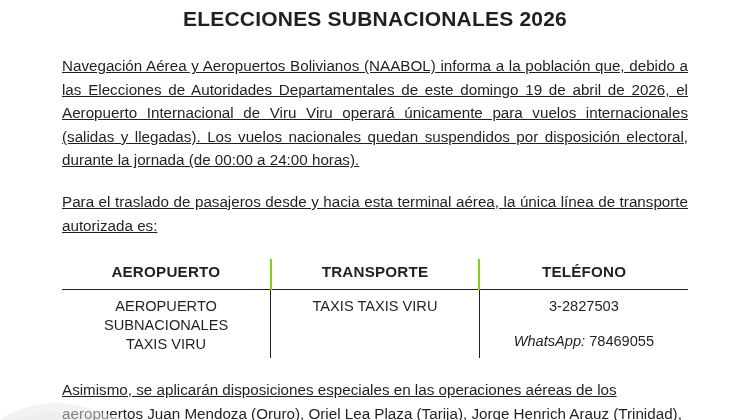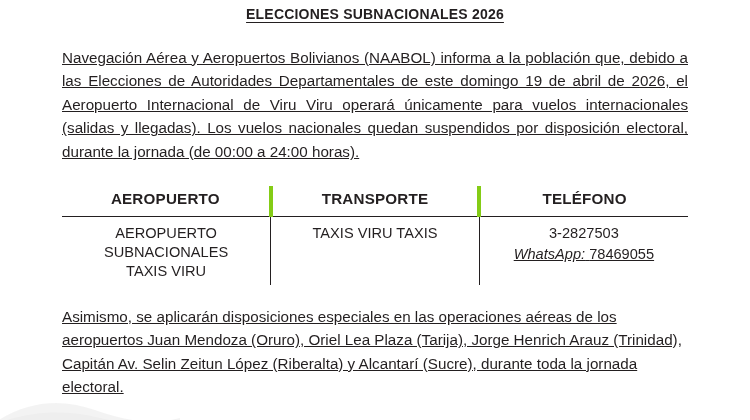--- a/index.html
+++ b/index.html
@@ -17,24 +17,23 @@
   }
   .page {
     position: relative;
     width: 750px;
     height: 420px;
     box-sizing: border-box;
     padding: 0 62px;
   }
   .doc-title {
     text-align: center;
-    font-size: 14px;
+    font-size: 21px;
     font-weight: bold;
     letter-spacing: 0.2px;
-    text-decoration: underline;
     text-underline-offset: 3px;
     margin: 6px 0 0 0;
     line-height: 1.2;
   }
   .body-par {
     font-size: 15.2px;
     line-height: 1.55;
     text-align: justify;
     text-justify: inter-word;
     margin: 0;
@@ -61,39 +60,38 @@
   }
   table.info-table th {
     font-size: 15.2px;
     font-weight: bold;
     text-align: center;
     padding: 4px 0 9px 0;
     border-bottom: 1px solid #231f20;
     letter-spacing: 0.2px;
   }
   table.info-table th.col-sep {
-    border-left: 4px solid #84cc16;
+    border-left: 2px solid #84cc16;
   }
   table.info-table td {
     font-size: 14.6px;
     text-align: center;
     padding: 7px 6px 4px 6px;
     vertical-align: top;
     line-height: 1.3;
   }
   table.info-table td.col-sep {
     border-left: 1px solid #231f20;
   }
   .cell-line {
     display: block;
   }
   .wa-line {
     display: block;
-    margin-top: 2px;
-    text-decoration: underline;
+    margin-top: 16px;
   }
   .wa-label {
     font-style: italic;
   }
   .watermark {
     position: absolute;
     left: 0;
     bottom: 0;
     width: 180px;
     height: 78px;
@@ -103,39 +101,40 @@
 </style>
 </head>
 <body>
 
 <div class="page">
 
   <h1 class="doc-title">ELECCIONES SUBNACIONALES 2026</h1>
 
   <p class="body-par par-1">Navegación Aérea y Aeropuertos Bolivianos (NAABOL) informa a la población que, debido a las Elecciones de Autoridades Departamentales de este domingo 19 de abril de 2026, el Aeropuerto Internacional de Viru Viru operará únicamente para vuelos internacionales (salidas y llegadas). Los vuelos nacionales quedan suspendidos por disposición electoral, durante la jornada (de 00:00 a 24:00 horas).</p>
 
+  <p class="body-par par-2">Para el traslado de pasajeros desde y hacia esta terminal aérea, la única línea de transporte autorizada es:</p>
 
   <div class="table-wrap">
     <table class="info-table">
       <thead>
         <tr>
           <th>AEROPUERTO</th>
           <th class="col-sep">TRANSPORTE</th>
           <th class="col-sep">TELÉFONO</th>
         </tr>
       </thead>
       <tbody>
         <tr>
           <td>
             <span class="cell-line">AEROPUERTO</span>
             <span class="cell-line">SUBNACIONALES</span>
             <span class="cell-line">TAXIS VIRU</span>
           </td>
           <td class="col-sep">
-            <span class="cell-line">TAXIS VIRU TAXIS</span>
+            <span class="cell-line">TAXIS TAXIS VIRU</span>
           </td>
           <td class="col-sep">
             <span class="cell-line">3-2827503</span>
             <span class="wa-line">
               <span class="wa-label">WhatsApp:</span>
               <span>78469055</span>
             </span>
           </td>
         </tr>
       </tbody>

